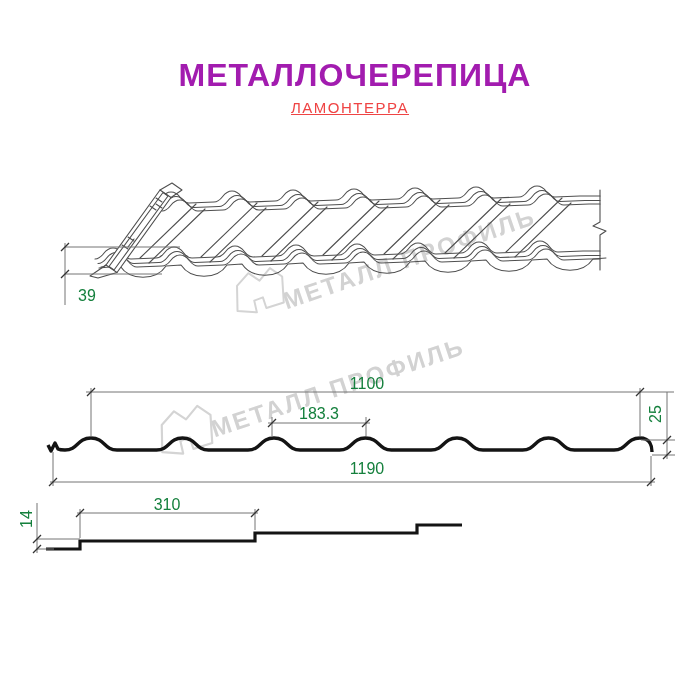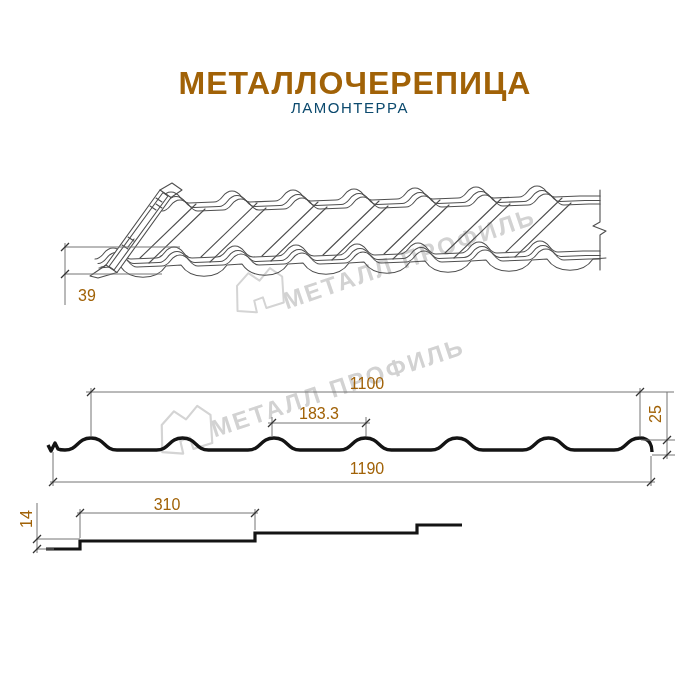--- a/index.html
+++ b/index.html
@@ -1,23 +1,23 @@
 <!DOCTYPE html>
 <html><head>
 <meta charset="utf-8">
 <style>
   html,body{margin:0;padding:0;background:#fff;}
   #page{position:relative;width:700px;height:700px;background:#ffffff;overflow:hidden;
         font-family:"Liberation Sans",sans-serif;}
   .title{position:absolute;left:355px;top:57px;transform:translateX(-50%);
-         font-size:32px;font-weight:bold;letter-spacing:1px;color:#a16207;white-space:nowrap;margin-top:8px;}
+         font-size:32px;font-weight:bold;letter-spacing:1px;color:#a21caf;white-space:nowrap;}
   .subtitle{position:absolute;left:350px;top:99px;transform:translateX(-50%);
-         font-size:15px;font-weight:400;letter-spacing:1.5px;color:#0c4a6e;
-         text-transform:uppercase;white-space:nowrap;}
-  .dim{position:absolute;font-size:16px;color:#a16207;white-space:nowrap;
+         font-size:15px;font-weight:400;letter-spacing:1.5px;color:#ef4444;
+         text-transform:uppercase;white-space:nowrap;text-decoration:underline;}
+  .dim{position:absolute;font-size:16px;color:#15803d;white-space:nowrap;
        transform:translate(-50%,-50%);}
   .dim.rot{transform:translate(-50%,-50%) rotate(-90deg);}
   .wm-text{position:absolute;font-size:24px;font-weight:bold;letter-spacing:2.5px;
        color:#d2d2d2;white-space:nowrap;transform-origin:left center;}
   #wm1t{left:284px;top:288px;transform:rotate(-19deg);}
   #wm2t{left:212px;top:416px;transform:rotate(-18.5deg);}
   svg{position:absolute;left:0;top:0;}
   .lay{position:absolute;left:0;top:0;width:700px;height:700px;}
 </style>
 </head>

